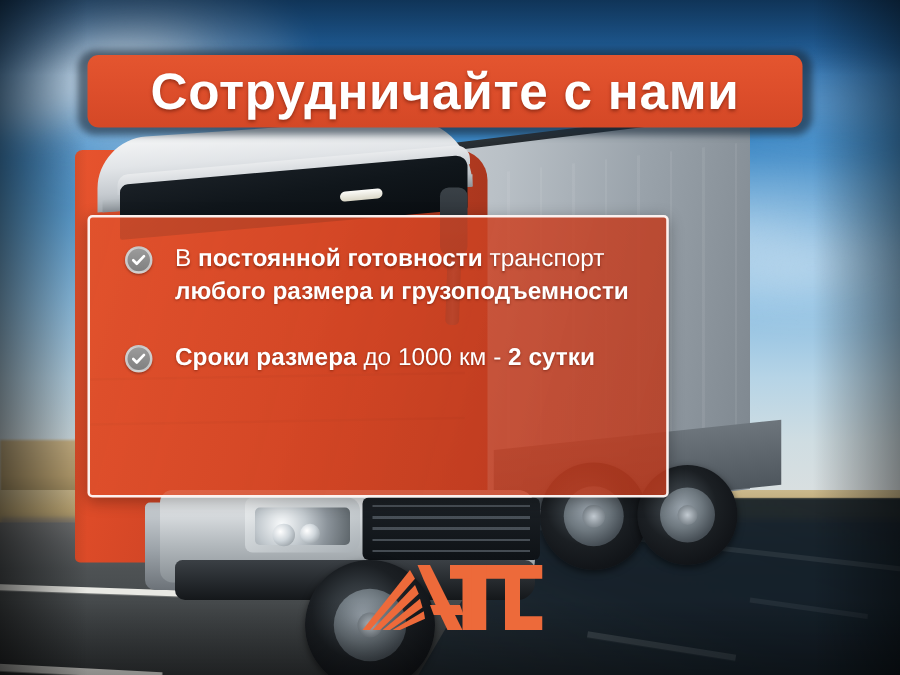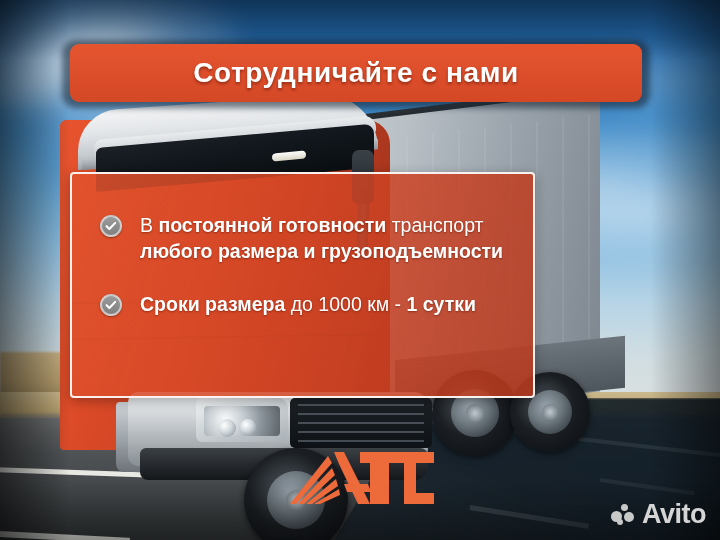--- a/index.html
+++ b/index.html
@@ -287,37 +287,37 @@
     filter:blur(3px);
   }
   .banner{
     position:absolute; left:70px; top:44px; width:572px; height:58px;
     background:linear-gradient(180deg,#e4552f 0%,#dd4e2b 50%,#d44826 100%);
     border-radius:9px;
     display:flex; align-items:center; justify-content:center;
   }
   .banner-title{
     color:#ffffff;
-    font-size:28px;
+    font-size:41px;
     font-weight:bold;
     letter-spacing:.6px;
     text-shadow:0 2px 3px rgba(90,20,5,.55);
     white-space:nowrap;
   }
 
   
   .panel{
     position:absolute; left:70px; top:172px; width:465px; height:226px;
     background:linear-gradient(105deg,
       rgba(224,82,45,.88) 0%, rgba(214,72,38,.86) 40%,
       rgba(200,64,34,.85) 70%, rgba(186,58,30,.86) 100%);
     border:2px solid rgba(255,255,255,.92);
     border-radius:4px;
     box-shadow:0 3px 12px rgba(0,0,0,.30);
-    padding:38px 26px 0 28px;
+    padding:20px 26px 0 28px;
   }
   .bullet-row{
     display:flex;
     align-items:flex-start;
     margin-bottom:27px;
   }
   .bullet-row:last-child{ margin-bottom:0; }
   .check-icon{
     flex:0 0 auto;
     width:22px; height:22px;
@@ -456,21 +456,21 @@
       <span class="bullet-text"><span class="n">В </span><span class="b">постоянной готовности </span><span class="n">транспорт </span><span class="b">любого размера и грузоподъемности</span></span>
     </div>
 
 
     <div class="bullet-row">
       <span class="check-icon">
         <svg width="12" height="12" viewBox="0 0 12 12">
           <path d="M1.6 6.2 L4.4 9.0 L10.2 2.9" fill="none" stroke="#ffffff" stroke-width="2.1" stroke-linecap="round" stroke-linejoin="round"></path>
         </svg>
       </span>
-      <span class="bullet-text"><span class="b">Сроки размера </span><span class="n">до 1000 км - </span><span class="b">1 сутки</span></span>
+      <span class="bullet-text"><span class="b">Сроки размера </span><span class="n">до 1000 км - </span><span class="b">2 сутки</span></span>
     </div>
 
   </div>
 
   <div class="logo">
     <svg width="146" height="62" viewBox="0 0 146 62">
       <g fill="#ED6A3A">
 
         <polygon points="2,58 40,10 44,17 8,58"></polygon>
         <polygon points="10,58 44,22 47,29 16,58"></polygon>
@@ -483,23 +483,14 @@
         <polygon points="56,38 80,38 83,46 59,46"></polygon>
 
         <polygon points="72,6 118,6 118,17 72,17"></polygon>
         <polygon points="89,6 101,6 101,58 89,58"></polygon>
 
         <path d="M146,6 L116,6 L116,58 L146,58 L146,47 L128,47 L128,17 L146,17 Z"></path>
       </g>
     </svg>
   </div>
 
-  <div class="avito">
-    <span class="avito-dots">
-      <i class="ad1"></i>
-        <i class="ad2"></i>
-        <i class="ad3"></i>
-        <i class="ad4"></i>
-    </span>
-    <span class="avito-word">Avito</span>
-  </div>
 
 </div>
 
 </body></html>

